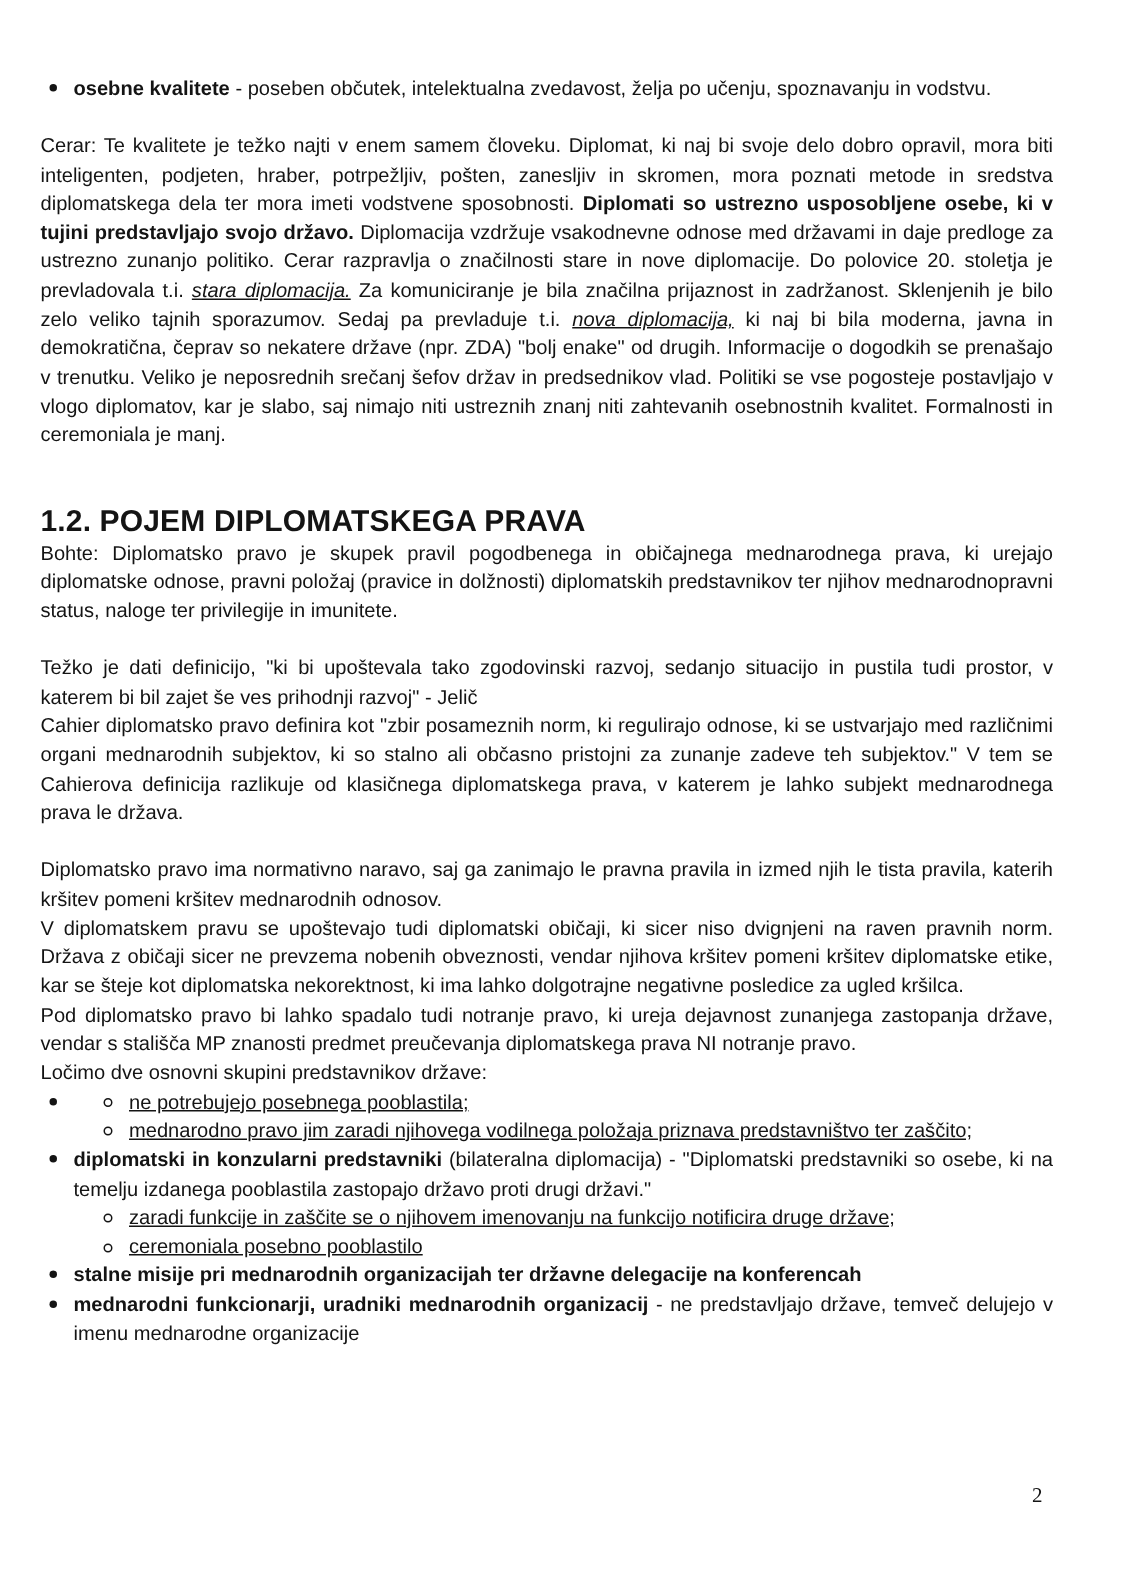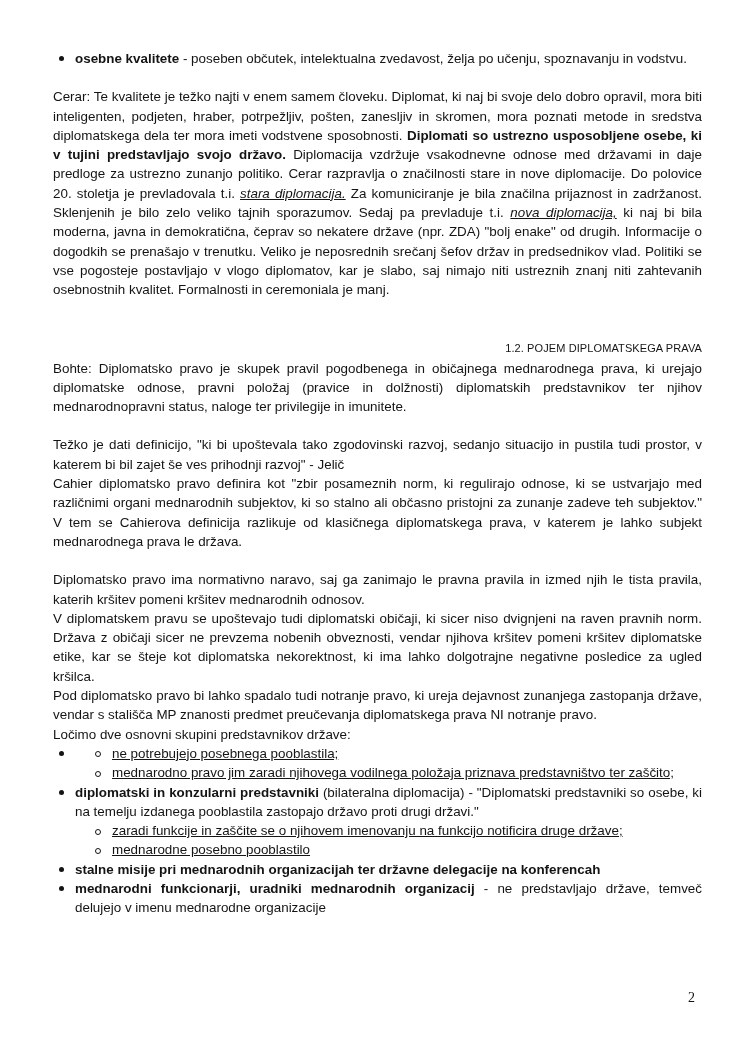--- a/index.html
+++ b/index.html
@@ -7,35 +7,35 @@
     width:750px;height:1061px;
     background:#ffffff;
     font-family:"Liberation Sans", sans-serif;
     color:#141414;
     overflow:hidden;
     position:relative;
   }
   main{
     box-sizing:border-box;
     width:750px;height:1061px;
-    padding:49px 48px 0 53px;
+    padding:49px 48px 0 27px;
   }
   .para{
     margin:0;
     font-size:13.4px;
     line-height:19.3px;
     text-align:justify;
   }
   .gap-top{margin-top:19px;}
   .heading{
     margin:37px 0 0 0;
-    font-size:11px;
+    font-size:20px;
     line-height:22px;
-    font-weight:400;
-    text-align:right;
+    font-weight:700;
+    text-align:left;
     letter-spacing:0.1px;
   }
   .li{
     position:relative;
     margin:0;
     padding-left:22px;
     font-size:13.4px;
     line-height:19.3px;
     text-align:justify;
   }
@@ -98,21 +98,21 @@
   <div class="li l1">
     <span class="dot"></span>
     <span><span class="b">diplomatski in konzularni predstavniki</span><span> (bilateralna diplomacija) - "Diplomatski predstavniki so osebe, ki na temelju izdanega pooblastila zastopajo državo proti drugi državi."</span></span>
   </div>
   <div class="li l2">
     <span class="ring"></span>
     <span><span>zaradi funkcije in zaščite se o njihovem imenovanju na funkcijo notificira druge države;</span></span>
   </div>
   <div class="li l2">
     <span class="ring"></span>
-    <span><span>mednarodne posebno pooblastilo</span></span>
+    <span><span>ceremoniala posebno pooblastilo</span></span>
   </div>
 
 
   <div class="li l1">
     <span class="dot"></span>
     <span><span class="b">stalne misije pri mednarodnih organizacijah ter državne delegacije na konferencah</span></span>
   </div>
   <div class="li l1">
     <span class="dot"></span>
     <span><span class="b">mednarodni funkcionarji, uradniki mednarodnih organizacij</span><span> - ne predstavljajo države, temveč delujejo v imenu mednarodne organizacije</span></span>

